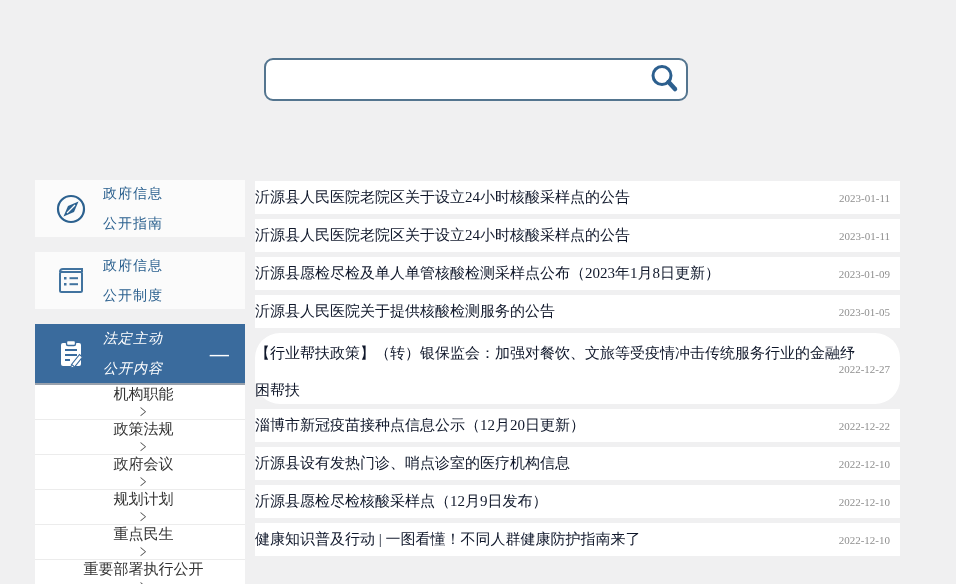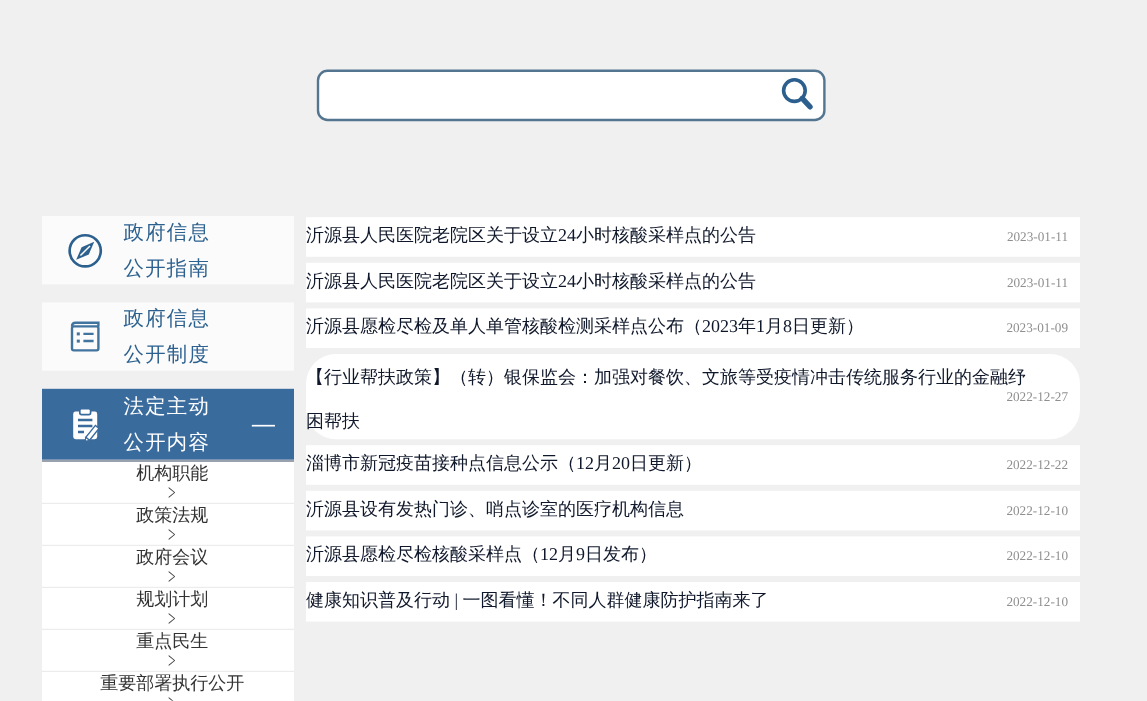--- a/index.html
+++ b/index.html
@@ -26,22 +26,22 @@
     display: flex; align-items: center; justify-content: center;
   }
 
   
   .sidebar { position: absolute; left: 35px; top: 180px; width: 210px; }
   .side-card {
     height: 57px; background: #fbfbfb; margin-bottom: 15px;
     display: flex; align-items: center; cursor: pointer;
   }
   .side-card .icon-box { width: 34px; height: 34px; margin: 0 15px 0 19px; flex: none; }
-  .side-card .label { font-size: 17px; color: #2c618f; line-height: 30px; letter-spacing: 1px; }
-  .side-card.active { background: #3a6b9d; height: 59px; margin-bottom: 0; position: relative; }
+  .side-card .label { font-size: 14px; color: #2c618f; line-height: 30px; letter-spacing: 1px; }
+  .side-card.active { background: #3a6b9d; height: 59px; margin-bottom: 0; position: relative; font-style: italic; }
   .side-card.active .label { color: #ffffff; }
   .side-card.active .dash {
     position: absolute; right: 16px; top: 50%; transform: translateY(-50%);
     color: #ffffff; font-size: 19px; font-weight: bold;
   }
   .submenu { background: #ffffff; border-top: 2px solid #99a1ac; }
   .submenu-item {
     height: 35px; display: flex; align-items: center; justify-content: space-between;
     padding: 0 16px 0 23px; border-bottom: 1px solid #ececec;
     font-size: 15px; color: #333; cursor: pointer; background: #fff; flex-direction: column;
@@ -171,20 +171,24 @@
       <div class="date">2023-01-11</div>
     </div>
     <div class="news-row">
       <div class="title">沂源县人民医院老院区关于设立24小时核酸采样点的公告</div>
       <div class="date">2023-01-11</div>
     </div>
     <div class="news-row">
       <div class="title">沂源县愿检尽检及单人单管核酸检测采样点公布（2023年1月8日更新）</div>
       <div class="date">2023-01-09</div>
     </div>
+    <div class="news-row">
+      <div class="title">沂源县人民医院关于提供核酸检测服务的公告</div>
+      <div class="date">2023-01-05</div>
+    </div>
     <div class="news-row tall">
       <div class="title">【行业帮扶政策】（转）银保监会：加强对餐饮、文旅等受疫情冲击传统服务行业的金融纾困帮扶</div>
       <div class="date">2022-12-27</div>
     </div>
     <div class="news-row">
       <div class="title">淄博市新冠疫苗接种点信息公示（12月20日更新）</div>
       <div class="date">2022-12-22</div>
     </div>
     <div class="news-row">
       <div class="title">沂源县设有发热门诊、哨点诊室的医疗机构信息</div>

